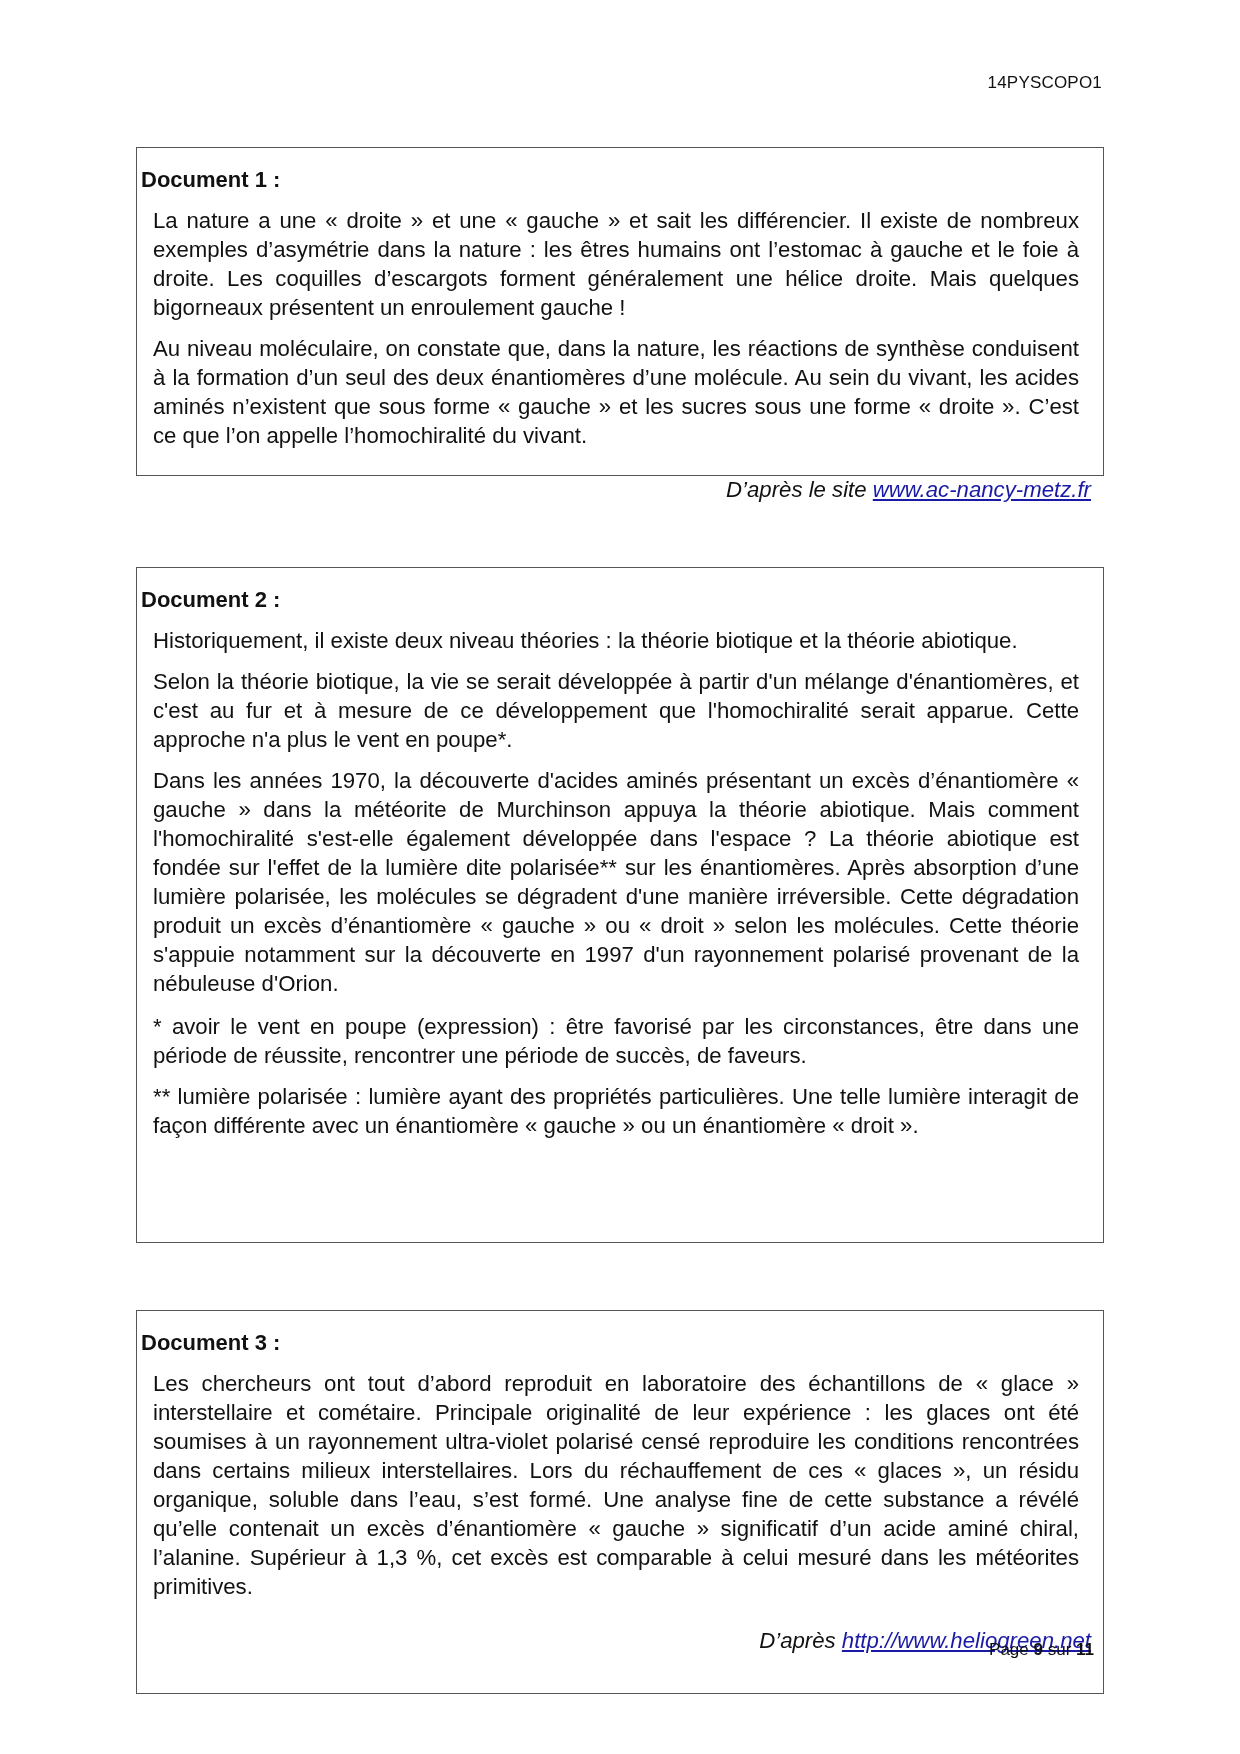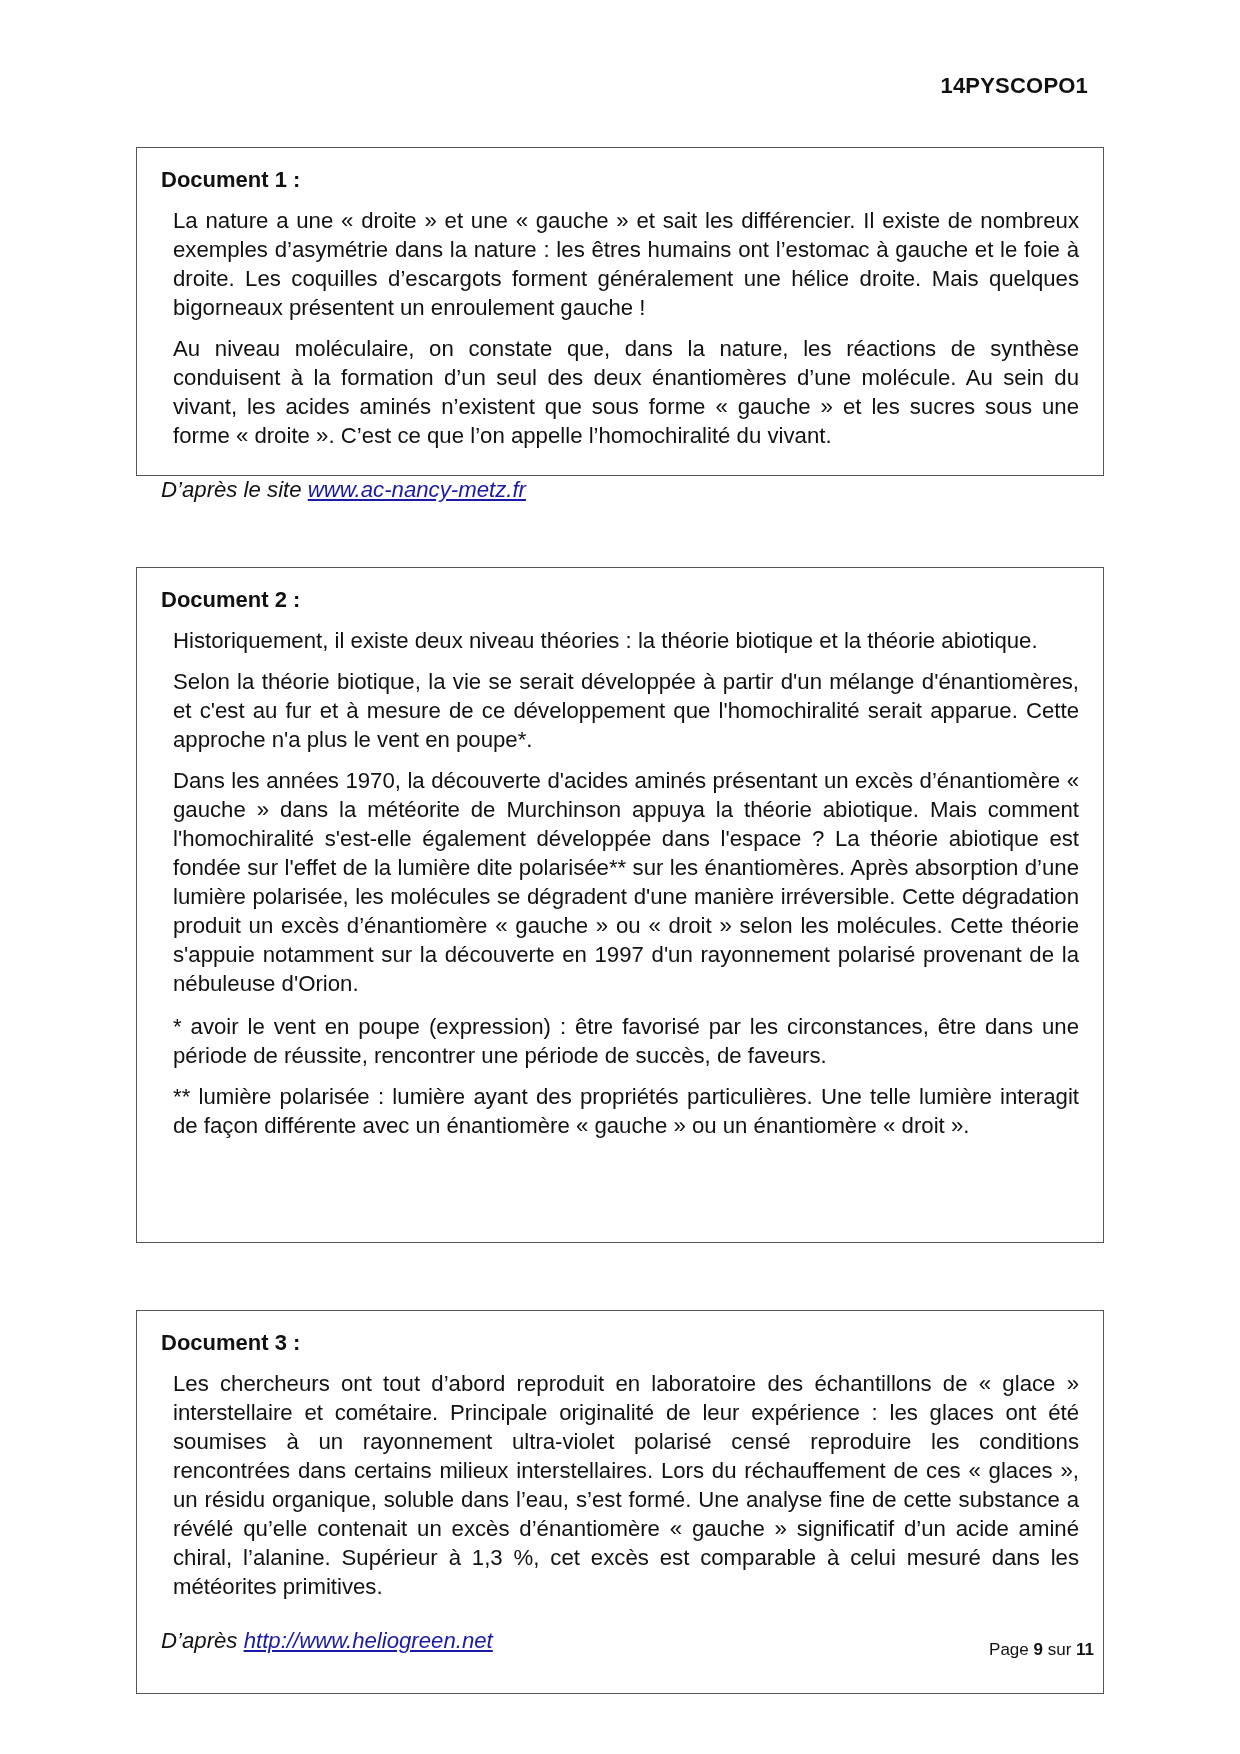--- a/index.html
+++ b/index.html
@@ -2,37 +2,37 @@
 <html><head>
 <meta charset="utf-8">
 <style>
   html, body { margin: 0; padding: 0; background: #ffffff; }
   body {
     width: 1240px; height: 1754px; position: relative; overflow: hidden;
     font-family: "Liberation Sans", "DejaVu Sans", sans-serif;
     color: #111111;
   }
   .header-code {
-    position: absolute; top: 73px; right: 152px;
-    font-size: 22px; font-weight: bold; letter-spacing: 0.2px;
+    position: absolute; top: 73px; right: 138px;
+    font-size: 17px; font-weight: normal; letter-spacing: 0.2px;
   }
   .doc-box {
     position: absolute; left: 136px; width: 968px;
     border: 1.5px solid #555555;
     box-sizing: border-box;
-    padding: 18px 12px 10px 24px;
+    padding: 18px 12px 10px 4px;
     font-size: 22.2px; line-height: 29px;
   }
   #doc1 { top: 147px; height: 329px; }
   #doc2 { top: 567px; height: 676px; }
   #doc3 { top: 1310px; height: 384px; }
   .doc-title { font-weight: bold; font-size: 22px; line-height: 28px; }
   .para { text-align: justify; margin: 12px; }
   .source {
-    font-style: italic; margin-top: 25px;
+    text-align: right; font-style: italic; margin-top: 25px;
   }
   .source a { color: #1a1aa6; text-decoration: underline; }
   .notes { margin-top: 14px; }
   .page-footer {
     position: absolute; top: 1640px; right: 146px;
     font-size: 17px;
   }
   .page-footer b { font-weight: bold; }
 </style>
 </head>

